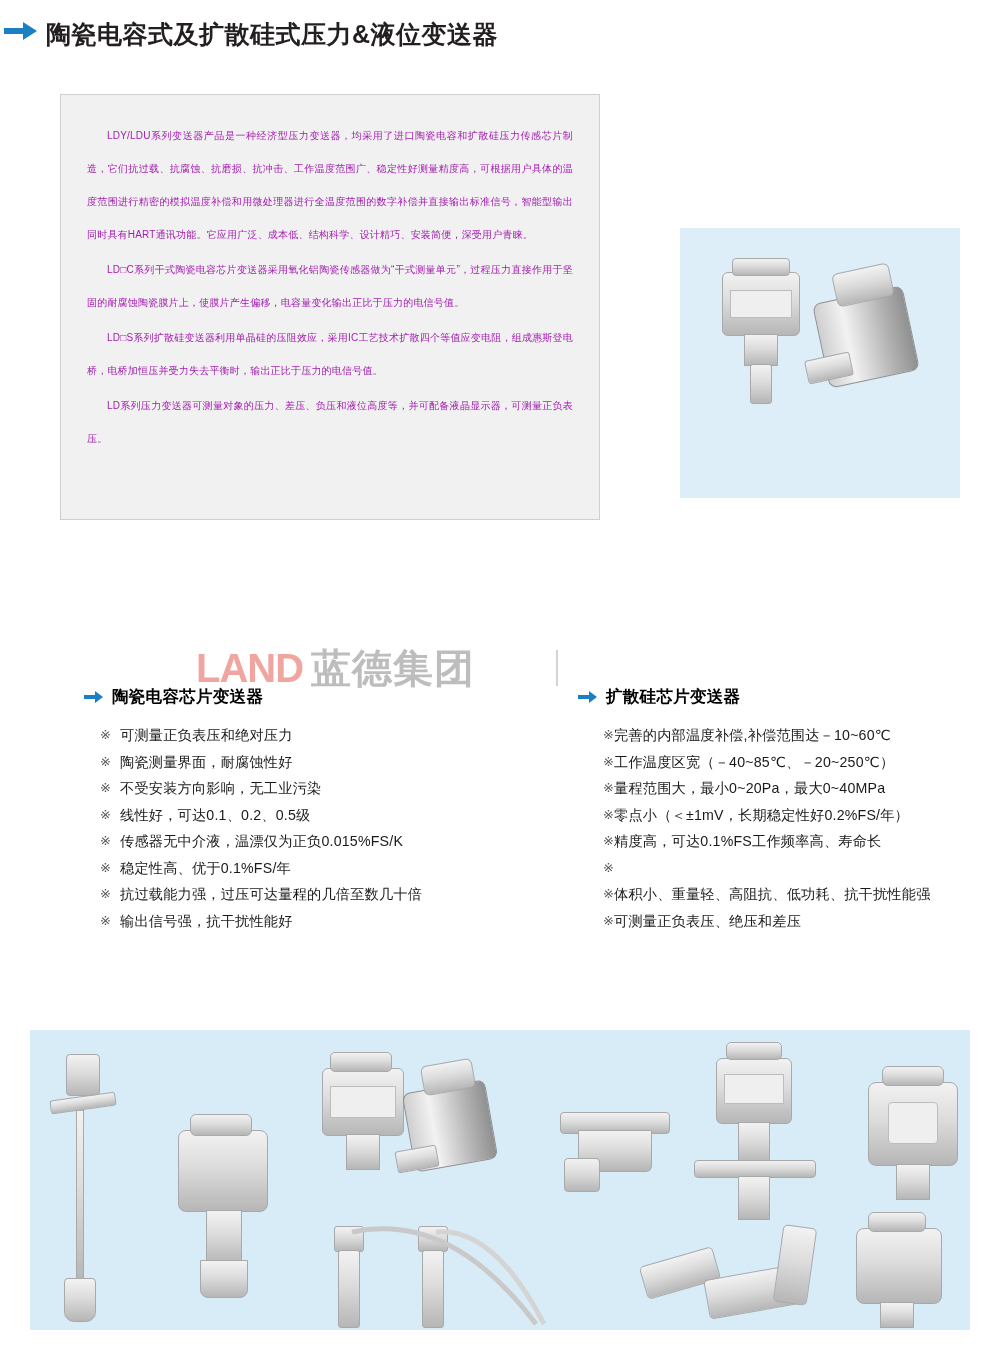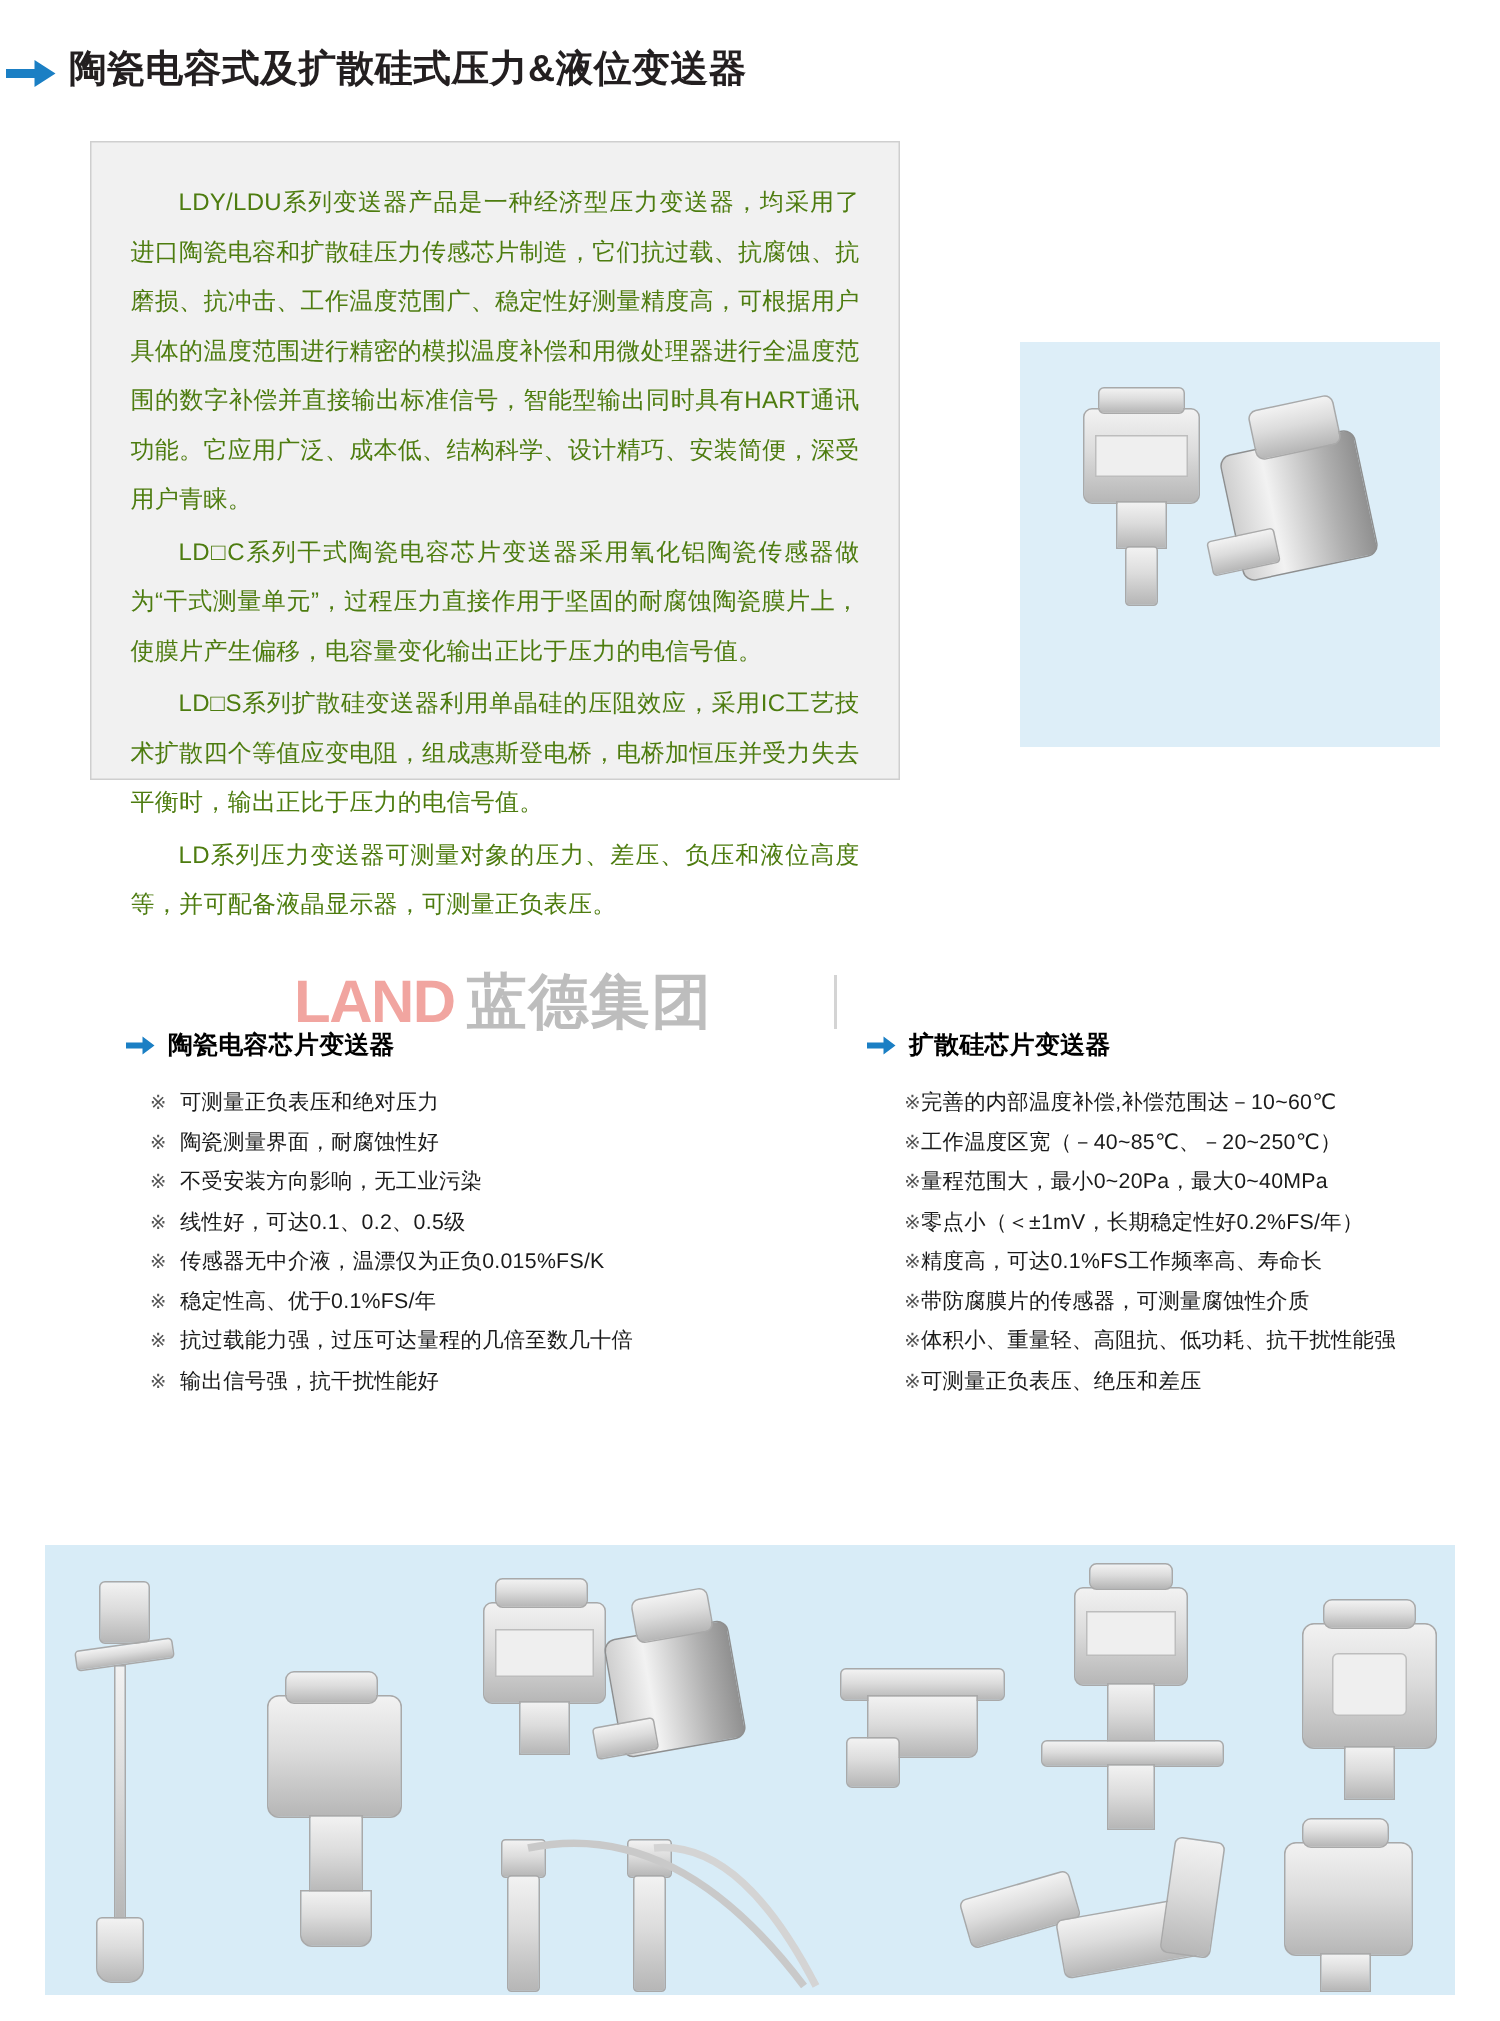--- a/index.html
+++ b/index.html
@@ -14,21 +14,21 @@
     width: 1000px; height: 1347px;
     overflow: hidden;
     background: #fff;
   }
 
   
   .header {
     position: absolute;
     left: 0; top: 18px;
     width: 828px; height: 44px;
-    display: flex; align-items: flex-end;
+    display: flex; align-items: flex-start;
   }
   .arrow-icon {
     width: 34px; height: 26px;
     margin-left: 4px; margin-right: 8px;
     flex: 0 0 auto;
     display: flex; align-items: center; justify-content: center;
   }
   .arrow-icon svg { display:block; }
   .header-title {
     font-size: 25px;
@@ -42,23 +42,23 @@
   .intro-box {
     position: absolute;
     left: 60px; top: 94px;
     width: 540px; height: 426px;
     background: #f1f1f1;
     border: 1px solid #cfcfcf;
     padding: 24px 26px 10px 26px;
   }
   .intro-box p {
     margin: 0 0 2px 0;
-    font-size: 16px;
+    font-size: 10px;
     line-height: 33px;
-    color: #4d7c0f;
+    color: #a21caf;
     text-indent: 2em;
     text-align: justify;
     letter-spacing: 0.2px;
   }
 
   
   .photo-top {
     position: absolute;
     left: 680px; top: 228px;
     width: 280px; height: 270px;
@@ -287,21 +287,20 @@
       <li>
           <span class="mark">※</span>
           <span>零点小（＜±1mV，长期稳定性好0.2%FS/年）</span>
         </li>
       <li>
           <span class="mark">※</span>
           <span>精度高，可达0.1%FS工作频率高、寿命长</span>
         </li>
       <li>
           <span class="mark">※</span>
-          <span>带防腐膜片的传感器，可测量腐蚀性介质</span>
         </li>
       <li>
           <span class="mark">※</span>
           <span>体积小、重量轻、高阻抗、低功耗、抗干扰性能强</span>
         </li>
       <li>
           <span class="mark">※</span>
           <span>可测量正负表压、绝压和差压</span>
         </li>
     </ul>

